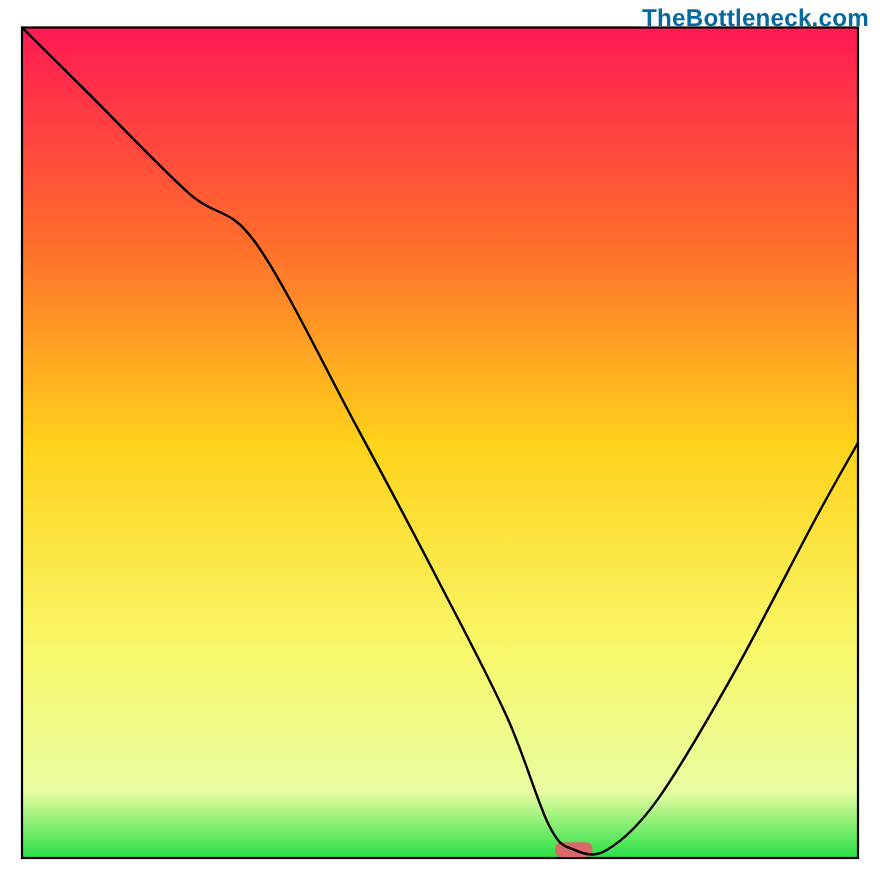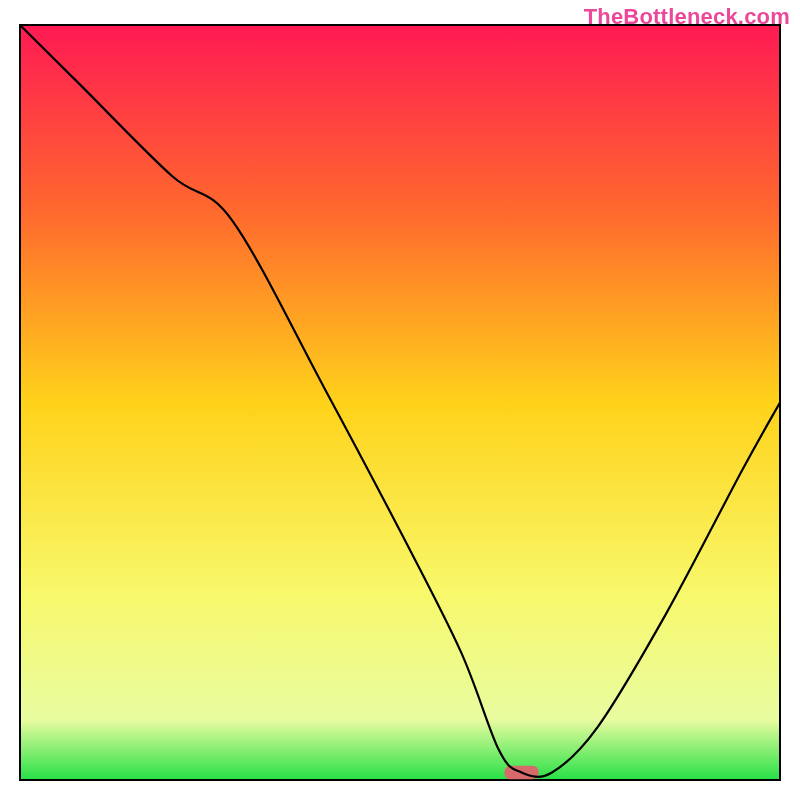--- a/index.html
+++ b/index.html
@@ -19,21 +19,21 @@
   }
   svg {
     display: block;
   }
   .watermark {
     position: absolute;
     top: 4px;
     right: 10px;
     font-size: 22px;
     font-weight: 600;
-    color: #ec4899;
+    color: #0369a1;
     letter-spacing: 0.2px;
     user-select: none;
   }
 </style>
 </head>
 <body>
 
 <div class="chart-wrap">
 
   <svg id="chart-svg" width="800" height="800" viewBox="0 0 800 800">

